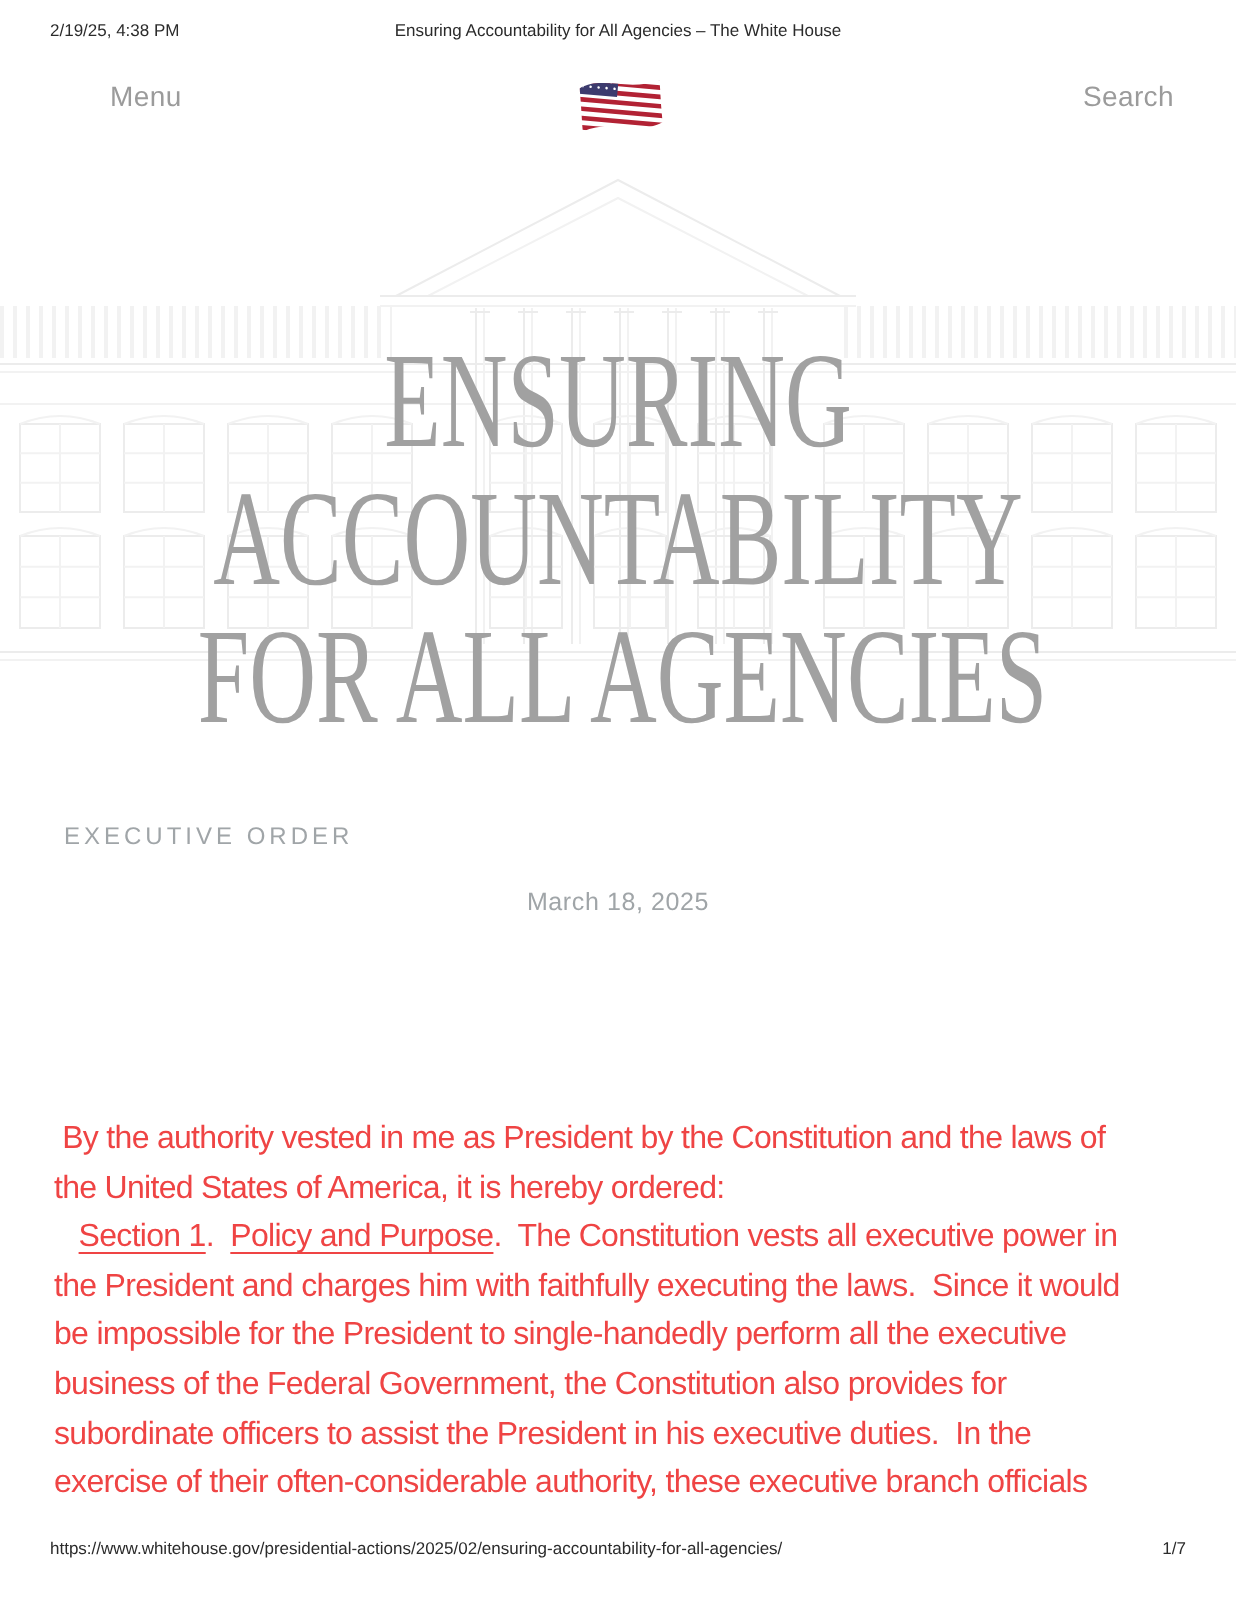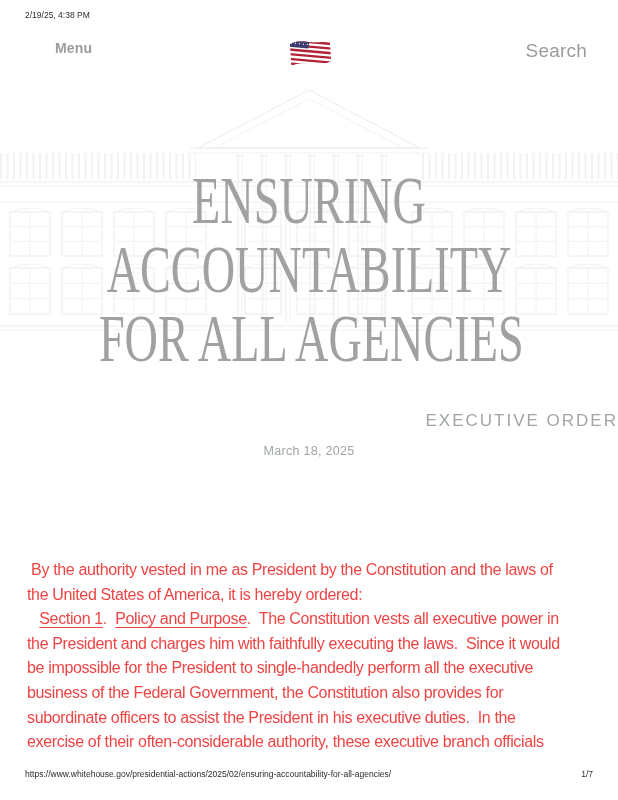--- a/index.html
+++ b/index.html
@@ -13,46 +13,47 @@
   }
   
   .print-header{position:absolute;top:10px;left:0;right:0;height:14px;font-size:8.5px;color:#2b2b2b;}
   .print-header .ph-date{position:absolute;left:25px;top:0;}
   .print-header .ph-title{position:absolute;left:0;right:0;top:0;text-align:center;}
   .print-footer{position:absolute;top:769px;left:0;right:0;height:14px;font-size:8.5px;color:#2b2b2b;}
   .print-footer .pf-url{position:absolute;left:25px;top:0;}
   .print-footer .pf-page{position:absolute;right:25px;top:0;}
   
   .site-header{position:absolute;top:0;left:0;right:0;height:90px;z-index:3;}
-  .menu-btn{position:absolute;left:55px;top:40px;font-size:14px;letter-spacing:.2px;color:#9b9b9b;cursor:pointer;background:none;border:none;padding:0;font-family:inherit;font-weight:bold;}
-  .search-btn{position:absolute;right:31px;top:40px;font-size:19px;letter-spacing:.2px;color:#9b9b9b;cursor:pointer;background:none;border:none;padding:0;font-family:inherit;}
+  .menu-btn{position:absolute;left:55px;top:40px;font-size:14px;letter-spacing:.2px;color:#9b9b9b;cursor:pointer;background:none;border:none;padding:0;font-family:inherit;}
+  .search-btn{position:absolute;right:31px;top:40px;font-size:14px;letter-spacing:.2px;color:#9b9b9b;cursor:pointer;background:none;border:none;padding:0;font-family:inherit;}
   .flag-logo{position:absolute;left:50%;top:33px;transform:translateX(-50%);cursor:pointer;}
   
   .watermark{position:absolute;left:0;top:84px;z-index:0;pointer-events:none;}
   
   .eyebrow{position:absolute;top:147px;left:0;right:0;text-align:center;font-size:11px;letter-spacing:2.4px;color:#bcbfc1;font-weight:bold;z-index:1;}
   .big-title{position:absolute;top:166px;left:0;width:618px;z-index:1;text-align:center;
     font-family:"Liberation Serif", serif;font-weight:normal;color:#a1a1a1;
     font-size:68px;line-height:69px;margin:0;
     transform:scaleX(.68);transform-origin:50% 0;white-space:nowrap;}
-  .kicker{position:absolute;top:411px;left:0;right:0;text-align:right;font-size:17px;letter-spacing:2px;color:#a0a5a8;z-index:1;padding-left:32px;}
+  .kicker{position:absolute;top:411px;left:0;right:0;text-align:left;font-size:12px;letter-spacing:2px;color:#a0a5a8;z-index:1;padding-left:32px;}
   .pub-date{position:absolute;top:444px;left:0;right:0;text-align:center;font-size:12.5px;letter-spacing:.3px;color:#a0a5a8;z-index:1;}
   
   .body-copy{position:absolute;top:558px;left:27px;width:588px;z-index:1;
     font-size:16px;line-height:24.6px;letter-spacing:-0.35px;color:#ef4444;}
   .body-copy p{margin:0;white-space:pre-wrap;}
   .u{text-decoration:underline;text-underline-offset:3px;text-decoration-thickness:1px;text-align:right;}
 </style>
 </head>
 <body>
 
 <div class="page">
 
   <div class="print-header">
     <span class="ph-date">2/19/25, 4:38 PM</span>
+    <span class="ph-title">Ensuring Accountability for All Agencies – The White House</span>
   </div>
 
   <svg class="watermark" width="618" height="252" viewBox="0 0 618 252" id="wm-svg" aria-hidden="true">
       <path d="M198,64 L309,6 L420,64 Z" fill="none" stroke="#ececec"></path>
       <path d="M214,64 L309,15 L404,64" fill="none" stroke="#f2f2f2"></path>
       <line x1="190" y1="64" x2="428" y2="64" stroke="#ececec" stroke-width="1"></line>
       <line x1="190" y1="69" x2="428" y2="69" stroke="#f2f2f2" stroke-width="1"></line>
       <line x1="0" y1="82" x2="196" y2="82" stroke="#f2f2f2" stroke-width="26" stroke-dasharray="2 4.5"></line>
       <line x1="422" y1="82" x2="618" y2="82" stroke="#f2f2f2" stroke-width="26" stroke-dasharray="2 4.5"></line>
       <line x1="0" y1="98" x2="618" y2="98" stroke="#ececec" stroke-width="1"></line>

